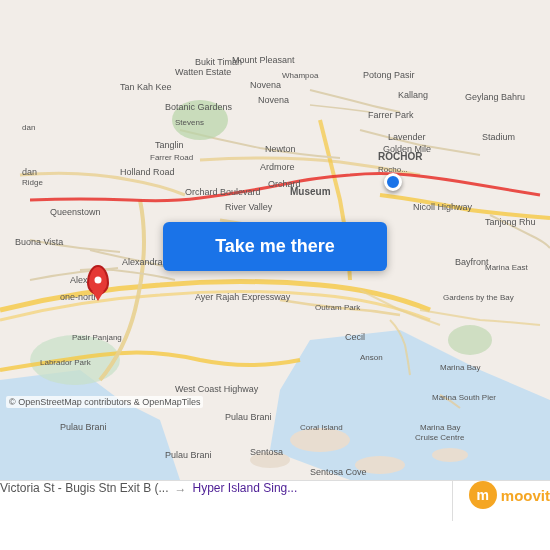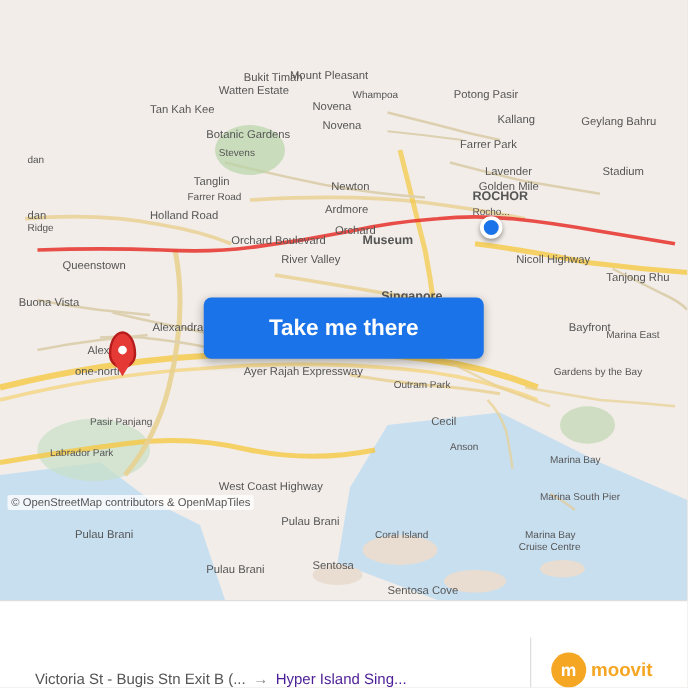--- a/index.html
+++ b/index.html
@@ -22,21 +22,21 @@
     #map-bg {
       width: 100%;
       height: 100%;
       position: absolute;
       top: 0;
       left: 0;
     }
 
     #take-me-there-btn {
       position: absolute;
-      top: 238px;
+      top: 222px;
       left: 163px;
       width: 224px;
       height: 49px;
       background: #1a73e8;
       color: white;
       border: none;
       border-radius: 6px;
       font-size: 18px;
       font-weight: bold;
       cursor: pointer;
@@ -104,22 +104,22 @@
       border-radius: 50%;
     }
 
     
     #bottom-bar {
       width: 550px;
       height: 70px;
       background: white;
       border-top: 1px solid #ddd;
       display: flex;
-      align-items: flex-end;
-      padding: 0 28px;
+      align-items: flex-start;
+      padding: 0 0;
       gap: 8px;
     }
 
     #moovit-logo-area {
       display: flex;
       align-items: center;
       gap: 0;
       margin-left: auto;
     }
 

